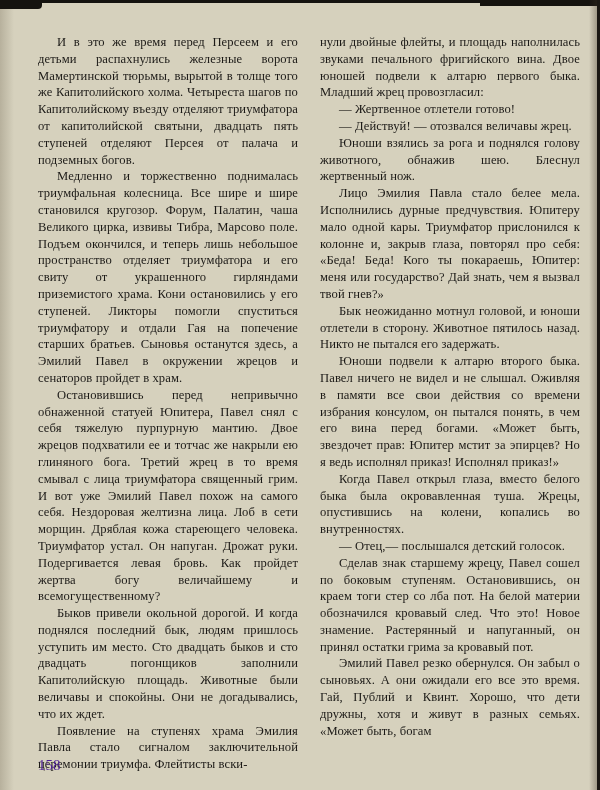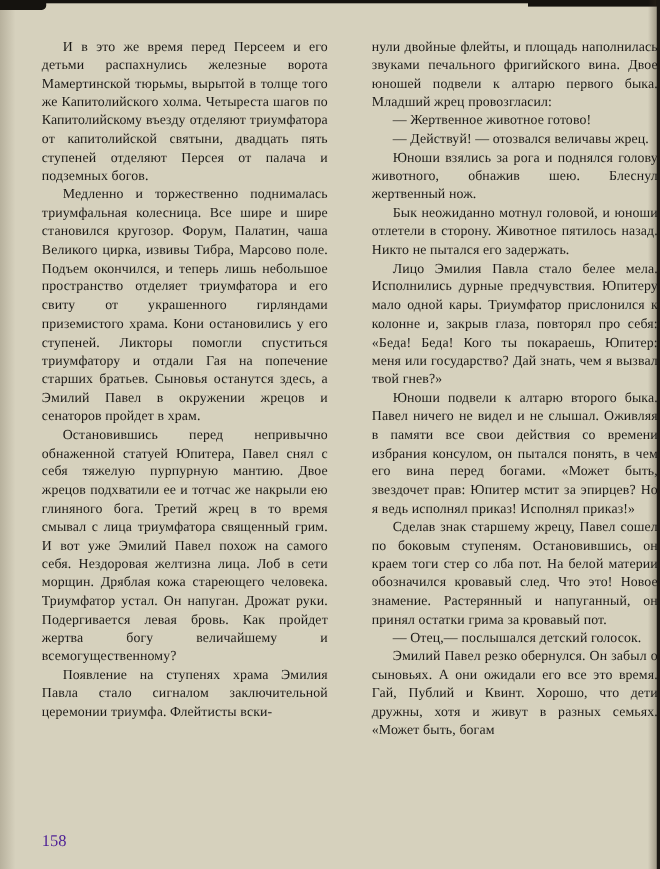--- a/index.html
+++ b/index.html
@@ -51,21 +51,21 @@
     position: absolute;
     top: 0; left: 0;
     width: 14px; height: 790px;
     background: linear-gradient(to right, rgba(90,80,60,0.25), rgba(90,80,60,0));
   }
   .columns {
     position: absolute;
     top: 34px;
     left: 38px;
     display: flex;
-    gap: 40px;
+    gap: 22px;
   }
   .col {
     width: 260px;
   }
   .para {
     margin: 0;
     font-size: 12.6px;
     line-height: 16.8px;
     text-align: justify;
     letter-spacing: 0.1px;
@@ -90,30 +90,32 @@
   <div class="scan-top-left-blob"></div>
   <div class="scan-top-right-blob"></div>
   <div class="scan-right-shadow"></div>
   <div class="scan-right-line"></div>
 
   <div class="columns">
     <div class="col" id="left-col">
         <p class="para indent">И в это же время перед Персеем и его детьми распахнулись железные ворота Мамертинской тюрьмы, вырытой в толще того же Капитолийского холма. Четыреста шагов по Капитолийскому въезду отделяют триумфатора от капитолийской святыни, двадцать пять ступеней отделяют Персея от палача и подземных богов.</p>
         <p class="para indent">Медленно и торжественно поднималась триумфальная колесница. Все шире и шире становился кругозор. Форум, Палатин, чаша Великого цирка, извивы Тибра, Марсово поле. Подъем окончился, и теперь лишь небольшое пространство отделяет триумфатора и его свиту от украшенного гирляндами приземистого храма. Кони остановились у его ступеней. Ликторы помогли спуститься триумфатору и отдали Гая на попечение старших братьев. Сыновья останутся здесь, а Эмилий Павел в окружении жрецов и сенаторов пройдет в храм.</p>
         <p class="para indent">Остановившись перед непривычно обнаженной статуей Юпитера, Павел снял с себя тяжелую пурпурную мантию. Двое жрецов подхватили ее и тотчас же накрыли ею глиняного бога. Третий жрец в то время смывал с лица триумфатора священный грим. И вот уже Эмилий Павел похож на самого себя. Нездоровая желтизна лица. Лоб в сети морщин. Дряблая кожа стареющего человека. Триумфатор устал. Он напуган. Дрожат руки. Подергивается левая бровь. Как пройдет жертва богу величайшему и всемогущественному?</p>
+        <p class="para indent">Быков привели окольной дорогой. И когда поднялся последний бык, людям пришлось уступить им место. Сто двадцать быков и сто двадцать погонщиков заполнили Капитолийскую площадь. Животные были величавы и спокойны. Они не догадывались, что их ждет.</p>
         <p class="para indent">Появление на ступенях храма Эмилия Павла стало сигналом заключительной церемонии триумфа. Флейтисты вски-</p>
       </div>
     <div class="col" id="right-col">
         <p class="para">нули двойные флейты, и площадь наполнилась звуками печального фригийского вина. Двое юношей подвели к алтарю первого быка. Младший жрец провозгласил:</p>
-        <p class="para indent">— Жертвенное животное готово!</p>
+        <p class="para indent">— Жертвенное отлетели готово!</p>
         <p class="para indent">— Действуй! — отозвался величавы жрец.</p>
         <p class="para indent">Юноши взялись за рога и поднялся голову животного, обнажив шею. Блеснул жертвенный нож.</p>
+        <p class="para indent">Лицо Эмилия Павла стало белее мела. Исполнились дурные предчувствия. Юпитеру мало одной кары. Триумфатор прислонился к колонне и, закрыв глаза, повторял про себя: «Беда! Беда! Кого ты покараешь, Юпитер: меня или государство? Дай знать, чем я вызвал твой гнев?»</p>
         <p class="para indent">Бык неожиданно мотнул головой, и юноши отлетели в сторону. Животное пятилось назад. Никто не пытался его задержать.</p>
-        <p class="para indent">Лицо Эмилия Павла стало белее мела. Исполнились дурные предчувствия. Юпитеру мало одной кары. Триумфатор прислонился к колонне и, закрыв глаза, повторял про себя: «Беда! Беда! Кого ты покараешь, Юпитер: меня или государство? Дай знать, чем я вызвал твой гнев?»</p>
         <p class="para indent">Юноши подвели к алтарю второго быка. Павел ничего не видел и не слышал. Оживляя в памяти все свои действия со времени избрания консулом, он пытался понять, в чем его вина перед богами. «Может быть, звездочет прав: Юпитер мстит за эпирцев? Но я ведь исполнял приказ! Исполнял приказ!»</p>
+        <p class="para indent">Когда Павел открыл глаза, вместо белого быка была окровавленная туша. Жрецы, опустившись на колени, копались во внутренностях.</p>
+        <p class="para indent">— Отец,— послышался детский голосок.</p>
         <p class="para indent">Сделав знак старшему жрецу, Павел сошел по боковым ступеням. Остановившись, он краем тоги стер со лба пот. На белой материи обозначился кровавый след. Что это! Новое знамение. Растерянный и напуганный, он принял остатки грима за кровавый пот.</p>
-        <p class="para indent">— Отец,— послышался детский голосок.</p>
         <p class="para indent">Эмилий Павел резко обернулся. Он забыл о сыновьях. А они ожидали его все это время. Гай, Публий и Квинт. Хорошо, что дети дружны, хотя и живут в разных семьях. «Может быть, богам</p>
       </div>
   </div>
 
   <div class="page-number">158</div>
 </div>
 
 </body></html>

